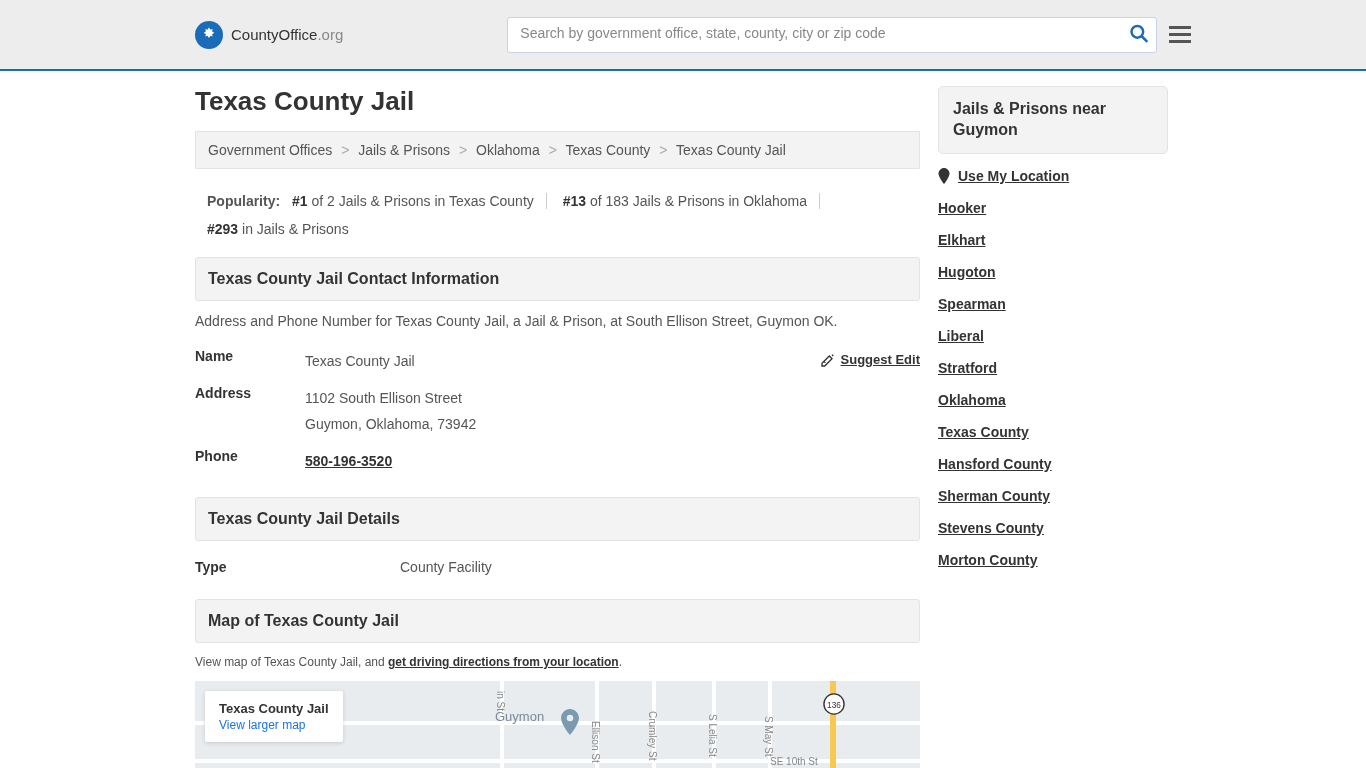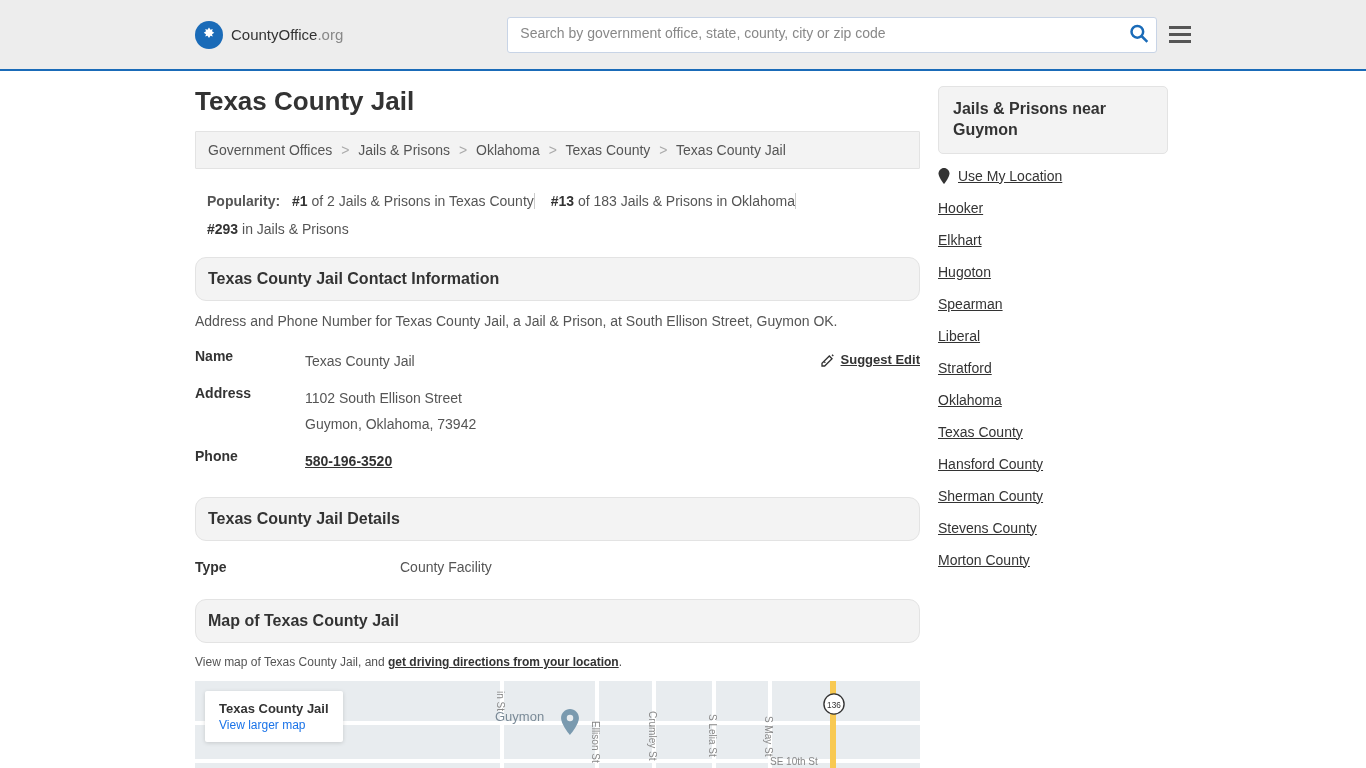--- a/index.html
+++ b/index.html
@@ -19,25 +19,25 @@
 .hamburger { margin-left: 12px; cursor: pointer; display: flex; flex-direction: column; gap: 4px; }
 .hamburger span { width: 22px; height: 3px; background: #555; }
 .container { display: flex; padding: 15px 195px 0; gap: 18px; }
 .main { flex: 0 0 725px; }
 h1 { font-size: 26px; font-weight: 700; margin-bottom: 14px; }
 .breadcrumb { background: #f3f3f3; border: 1px solid #e3e3e3; border-radius: 1px; padding: 10px 12px; font-size: 14px; color: #555; margin-bottom: 12px; }
 .breadcrumb a { color: #555; text-decoration: none; }
 .breadcrumb .sep { color: #aaa; margin: 0 5px; }
 .popularity { padding: 6px 12px 14px; font-size: 14px; color: #555; line-height: 2; }
 .popularity .label { font-weight: 700; margin-right: 8px; }
-.popularity .item { border-right: 1px solid #ccc; margin-right: 12px; }
+.popularity .item { padding-right: 12px; border-right: 1px solid #ccc; margin-right: 12px; }
 .popularity .item:last-child { border-right: none; margin-right: 0; padding-right: 0; }
 .popularity strong { font-weight: 700; color: #333; }
 .section { margin-bottom: 18px; }
-.section-header { background: #f3f3f3; border: 1px solid #e3e3e3; border-radius: 11px; padding: 12px 12px; font-size: 16px; font-weight: 700; margin-bottom: 12px; }
+.section-header { background: #f3f3f3; border: 1px solid #e3e3e3; border-radius: 3px; padding: 12px 12px; font-size: 16px; font-weight: 700; margin-bottom: 12px; }
 .section-desc { font-size: 14px; color: #555; padding: 0 0 14px; }
 .info-table { width: 100%; font-size: 14px; }
 .info-row { display: flex; padding: 5px 0; }
 .info-label { flex: 0 0 110px; font-weight: 700; color: #333; }
 .info-value { flex: 1; color: #555; line-height: 1.9; }
 .info-value a { color: #333; text-decoration: underline; font-weight: 700; }
 .suggest-edit { float: right; font-size: 13px; color: #333; text-decoration: underline; display: flex; align-items: center; gap: 5px; cursor: pointer; font-weight: 700; }
 .suggest-edit svg { width: 16px; height: 16px; fill: #333; }
 .details-row { display: flex; padding: 6px 0; font-size: 14px; }
 .details-label { flex: 0 0 205px; font-weight: 700; }
@@ -54,21 +54,21 @@
 .map-road.h { height: 4px; width: 100%; }
 .map-marker-guymon { position: absolute; left: 365px; top: 28px; }
 .map-marker-guymon svg { width: 20px; height: 26px; fill: #7a9aaf; }
 .map-label-guymon { position: absolute; left: 300px; top: 28px; font-size: 13px; color: #7a8a97; }
 .map-highway { position: absolute; left: 628px; top: 12px; width: 22px; height: 22px; }
 .map-street-label { position: absolute; font-size: 10px; color: #888; }
 .sidebar { flex: 0 0 230px; }
 .sidebar-header { background: #f3f3f3; border: 1px solid #e3e3e3; border-radius: 5px; padding: 12px 14px; font-size: 16px; font-weight: 700; line-height: 1.3; margin-bottom: 14px; }
 .sidebar-list { list-style: none; }
 .sidebar-list li { margin-bottom: 16px; font-size: 14px; }
-.sidebar-list a { color: #333; text-decoration: underline; }
+.sidebar-list a { color: #333; text-decoration: underline; font-weight: bold; }
 .use-location { display: flex; align-items: center; gap: 8px; }
 .use-location svg { width: 12px; height: 16px; fill: #333; }
 .yellow-road { position: absolute; left: 635px; top: 0; width: 6px; height: 100%; background: #f8c952; }
 </style>
 </head>
 <body>
 
 <div class="topbar">
   <div class="logo">
     <span class="logo-icon">

